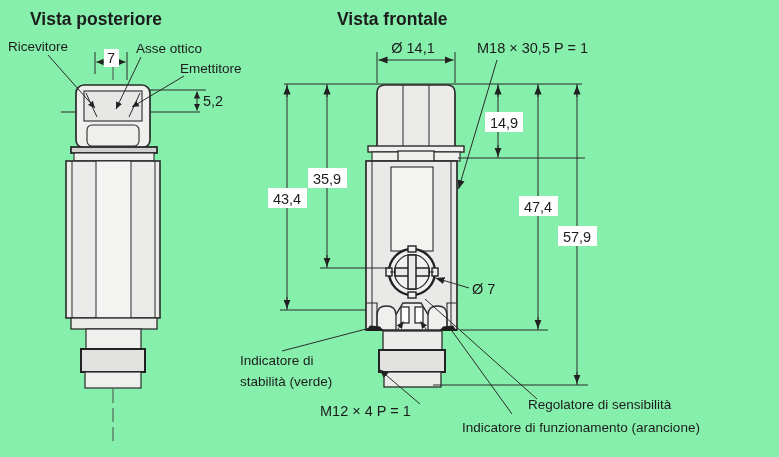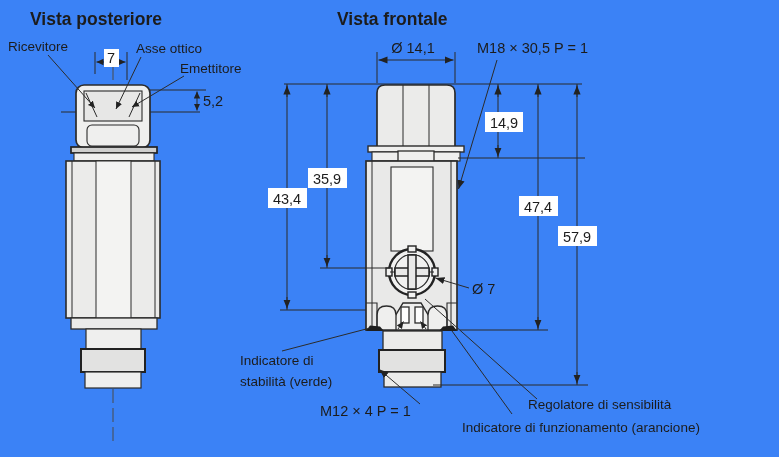--- a/index.html
+++ b/index.html
@@ -1,19 +1,19 @@
 <!DOCTYPE html>
 <html><head>
 <meta charset="utf-8">
 <style>
   html,body{margin:0;padding:0;background:#fff;}
   .stage{
     position:relative;
     width:779px;height:457px;
-    background:#3b82f6;
+    background:#86efac;
     font-family:"Liberation Sans", sans-serif;
     overflow:hidden;
   }
   svg text{
     font-family:"Liberation Sans", sans-serif;
     fill:#1c1c1c;
   }
   .title{font-size:17.5px;font-weight:bold;}
   .lbl{font-size:13.5px;}
   .dim{font-size:14.5px;}

